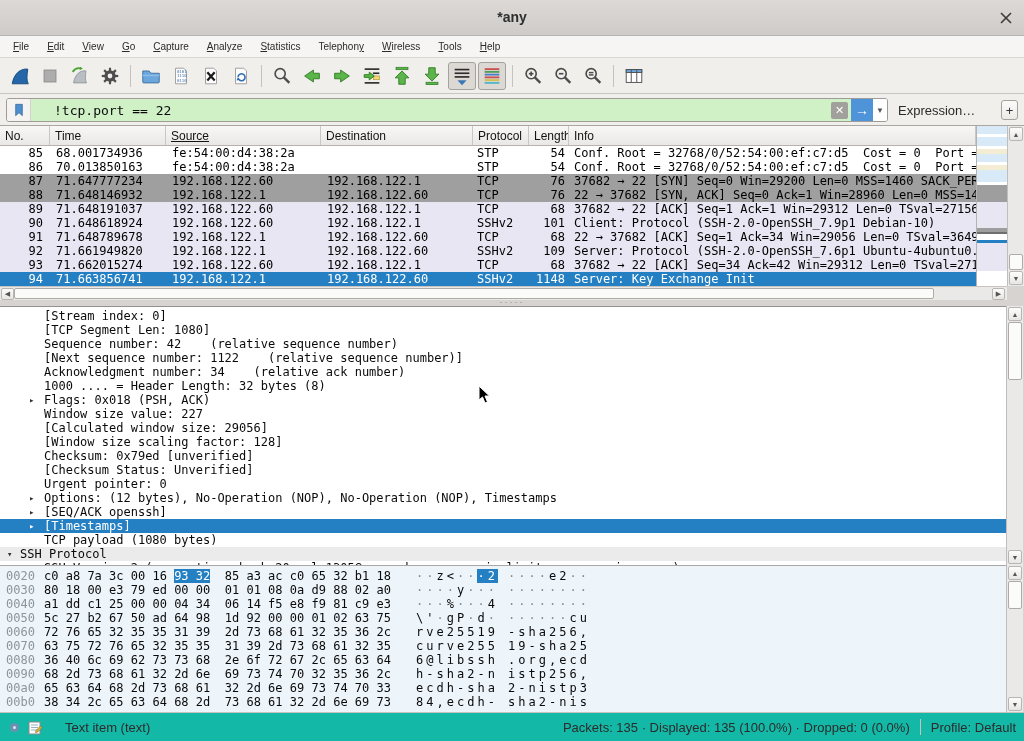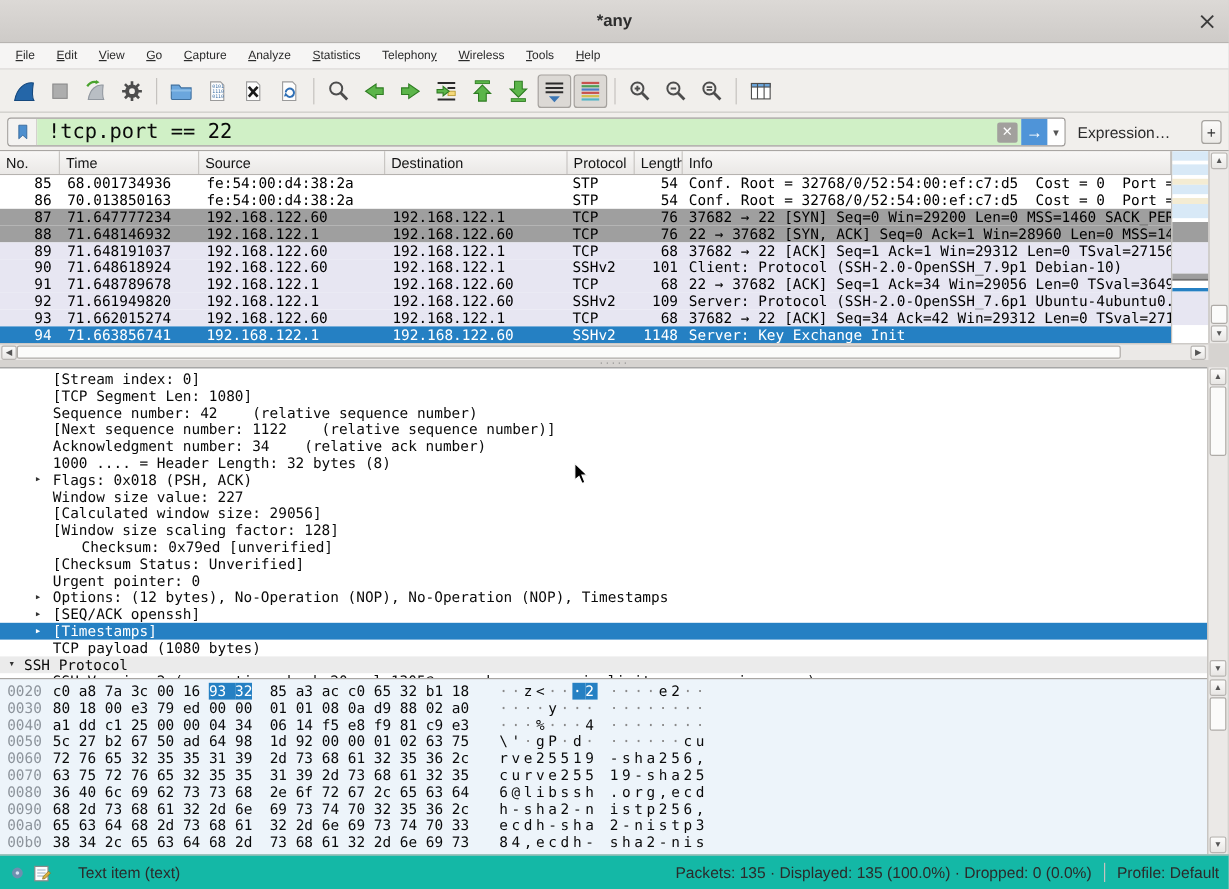--- a/index.html
+++ b/index.html
@@ -32,21 +32,21 @@
   
   .filterbar{position:absolute;left:0;top:94px;width:1024px;height:32px;background:#f1efec;
     border-bottom:1px solid #a9a6a3;}
   .filter-input{position:absolute;left:6px;top:4px;width:882px;height:24px;background:#fff;
     border:1px solid #9e9b98;border-radius:3px;display:flex;align-items:stretch;overflow:hidden;}
   .bookmark-btn{width:24px;display:flex;align-items:center;justify-content:center;
     background:#f4f3f1;border-right:1px solid #d4d1ce;}
   .bookmark-btn svg{width:16px;height:16px;}
   .filter-field{flex:1;background:#d0f0c6;display:flex;align-items:center;}
   .filter-field input{background:transparent;border:none;outline:none;width:100%;
-    font-family:"DejaVu Sans Mono",monospace;font-size:17px;color:#0a0a0a;padding-left:9px;}
+    font-family:"DejaVu Sans Mono",monospace;font-size:13px;color:#0a0a0a;padding-left:23px;}
   .clear-btn{width:17px;height:17px;margin:3px 3px 0 0;background:#a2a09d;border-radius:2px;
     color:#fff;font-size:11px;line-height:16px;text-align:center;flex-shrink:0;align-self:flex-start;}
   .apply-btn{width:22px;background:#4f94d8;color:#fff;display:flex;align-items:center;
     justify-content:center;font-size:14px;flex-shrink:0;}
   .caret-zone{width:14px;background:#fff;color:#555;font-size:8px;display:flex;
     align-items:center;justify-content:center;flex-shrink:0;}
   .expression-label{position:absolute;left:898px;top:9px;font-size:13px;color:#2b2b2b;}
   .add-btn{position:absolute;left:1001px;top:6px;width:17px;height:20px;border:1px solid #a5a29e;
     border-radius:3px;background:linear-gradient(#fcfbfa,#eceae7);font-size:13px;color:#333;
     display:flex;align-items:center;justify-content:center;}
@@ -334,21 +334,21 @@
     <div class="apply-btn">→</div>
     <div class="caret-zone">▼</div>
   </div>
   <div class="expression-label">Expression…</div>
   <div class="add-btn">+</div>
 </div>
 
 <div class="pkt-header" id="pkt-header">
     <div class="pkt-hcell" style="width: 50px;">No.</div>
     <div class="pkt-hcell" style="width: 116px;">Time</div>
-    <div class="pkt-hcell" style="width: 155px;">Source</div>
+    <div class="pkt-hcell" style="width: 155px; text-decoration: underline;">Source</div>
     <div class="pkt-hcell" style="width: 152px;">Destination</div>
     <div class="pkt-hcell" style="width: 56px;">Protocol</div>
     <div class="pkt-hcell" style="width: 40px;">Length</div>
     <div class="pkt-hcell" style="width: 407px;">Info</div>
     <div class="pkt-hcell fill"></div>
   </div>
 <div class="pkt-rows" id="pkt-rows">
     <div class="pkt-row c-white"><span class="pc pc-no">85</span><span class="pc pc-time">68.001734936</span><span class="pc pc-src">fe:54:00:d4:38:2a</span><span class="pc pc-dst"></span><span class="pc pc-proto">STP</span><span class="pc pc-len">54</span><span class="pc pc-info">Conf. Root = 32768/0/52:54:00:ef:c7:d5  Cost = 0  Port =</span></div>
     <div class="pkt-row c-white"><span class="pc pc-no">86</span><span class="pc pc-time">70.013850163</span><span class="pc pc-src">fe:54:00:d4:38:2a</span><span class="pc pc-dst"></span><span class="pc pc-proto">STP</span><span class="pc pc-len">54</span><span class="pc pc-info">Conf. Root = 32768/0/52:54:00:ef:c7:d5  Cost = 0  Port =</span></div>
     <div class="pkt-row c-gray"><span class="pc pc-no">87</span><span class="pc pc-time">71.647777234</span><span class="pc pc-src">192.168.122.60</span><span class="pc pc-dst">192.168.122.1</span><span class="pc pc-proto">TCP</span><span class="pc pc-len">76</span><span class="pc pc-info">37682 → 22 [SYN] Seq=0 Win=29200 Len=0 MSS=1460 SACK_PERM</span></div>
@@ -397,21 +397,21 @@
     <div class="d-row"><span class="d-text" style="left: 44px;">[Stream index: 0]</span></div>
     <div class="d-row"><span class="d-text" style="left: 44px;">[TCP Segment Len: 1080]</span></div>
     <div class="d-row"><span class="d-text" style="left: 44px;">Sequence number: 42    (relative sequence number)</span></div>
     <div class="d-row"><span class="d-text" style="left: 44px;">[Next sequence number: 1122    (relative sequence number)]</span></div>
     <div class="d-row"><span class="d-text" style="left: 44px;">Acknowledgment number: 34    (relative ack number)</span></div>
     <div class="d-row"><span class="d-text" style="left: 44px;">1000 .... = Header Length: 32 bytes (8)</span></div>
     <div class="d-row"><span class="d-arrow" style="left: 29px;">▸</span><span class="d-text" style="left: 44px;">Flags: 0x018 (PSH, ACK)</span></div>
     <div class="d-row"><span class="d-text" style="left: 44px;">Window size value: 227</span></div>
     <div class="d-row"><span class="d-text" style="left: 44px;">[Calculated window size: 29056]</span></div>
     <div class="d-row"><span class="d-text" style="left: 44px;">[Window size scaling factor: 128]</span></div>
-    <div class="d-row"><span class="d-text" style="left: 44px; margin-left: 24px;">Checksum: 0x79ed [unverified]</span></div>
+    <div class="d-row"><span class="d-text" style="left: 44px;">Checksum: 0x79ed [unverified]</span></div>
     <div class="d-row"><span class="d-text" style="left: 44px;">[Checksum Status: Unverified]</span></div>
     <div class="d-row"><span class="d-text" style="left: 44px;">Urgent pointer: 0</span></div>
     <div class="d-row"><span class="d-arrow" style="left: 29px;">▸</span><span class="d-text" style="left: 44px;">Options: (12 bytes), No-Operation (NOP), No-Operation (NOP), Timestamps</span></div>
     <div class="d-row"><span class="d-arrow" style="left: 29px;">▸</span><span class="d-text" style="left: 44px;">[SEQ/ACK openssh]</span></div>
     <div class="d-row selected"><span class="d-arrow" style="left: 29px;">▸</span><span class="d-text" style="left: 44px;">[Timestamps]</span></div>
     <div class="d-row"><span class="d-text" style="left: 44px;">TCP payload (1080 bytes)</span></div>
     <div class="d-row shaded"><span class="d-arrow" style="left: 7px;">▾</span><span class="d-text" style="left: 20px;">SSH Protocol</span></div>
     <div class="d-row"><span class="d-arrow" style="left: 29px;">▸</span><span class="d-text" style="left: 44px;">SSH Version 2 (encryption:chacha20-poly1305@openssh.com mac:&lt;implicit&gt; compression:none)</span></div>
   </div>
 <div class="vcol" id="det-vscroll" style="left:1006px;top:306px;height:259px;">

